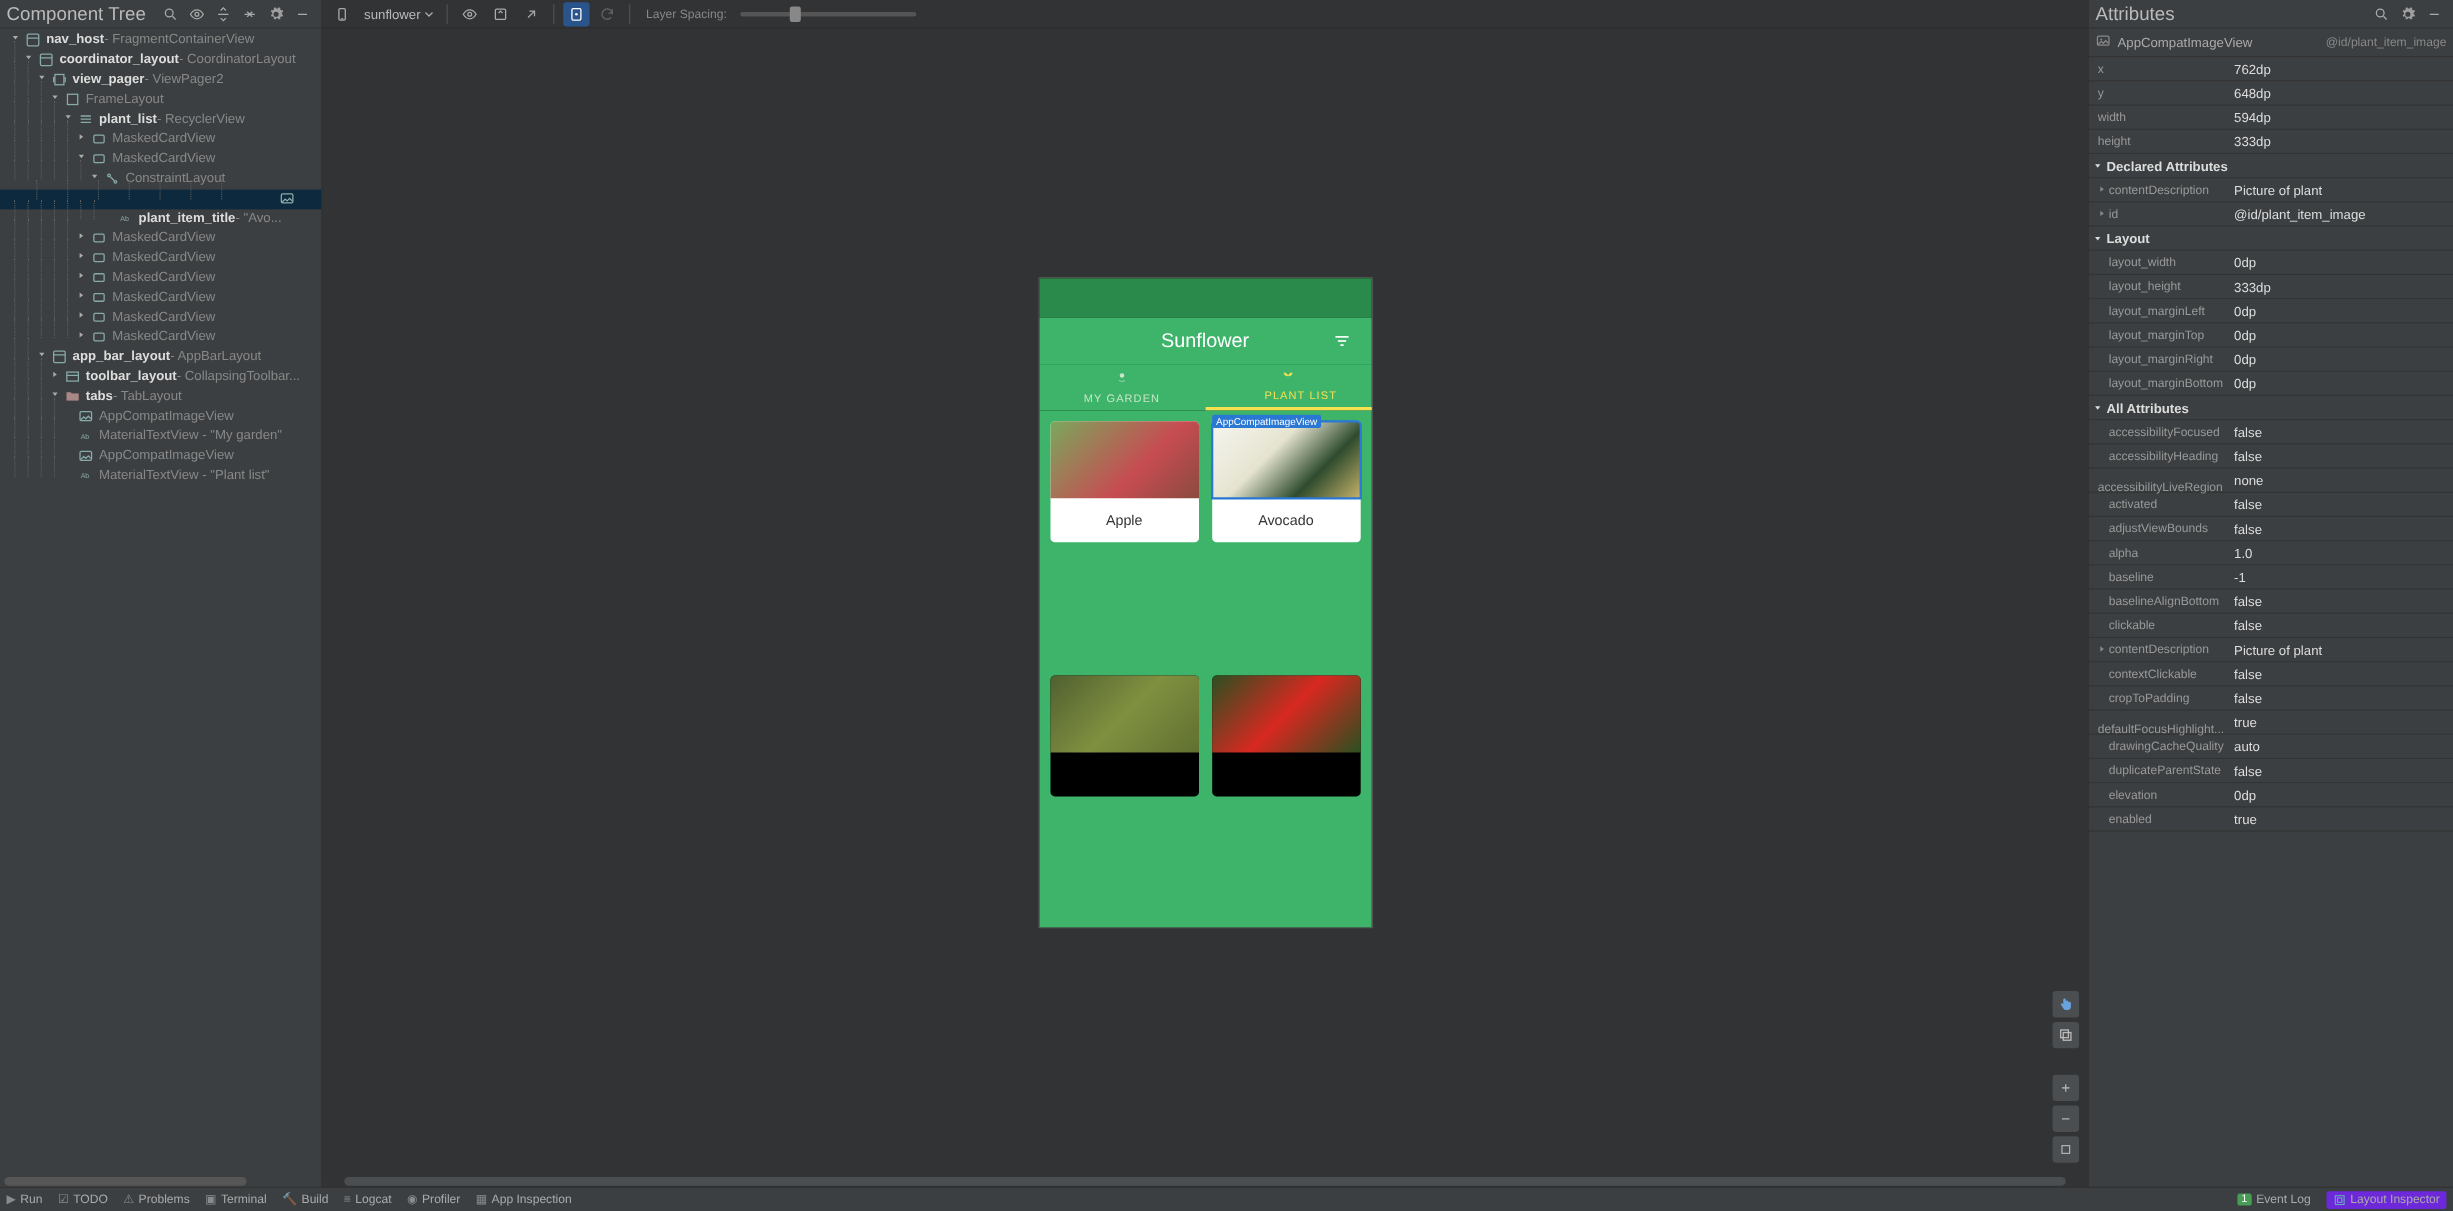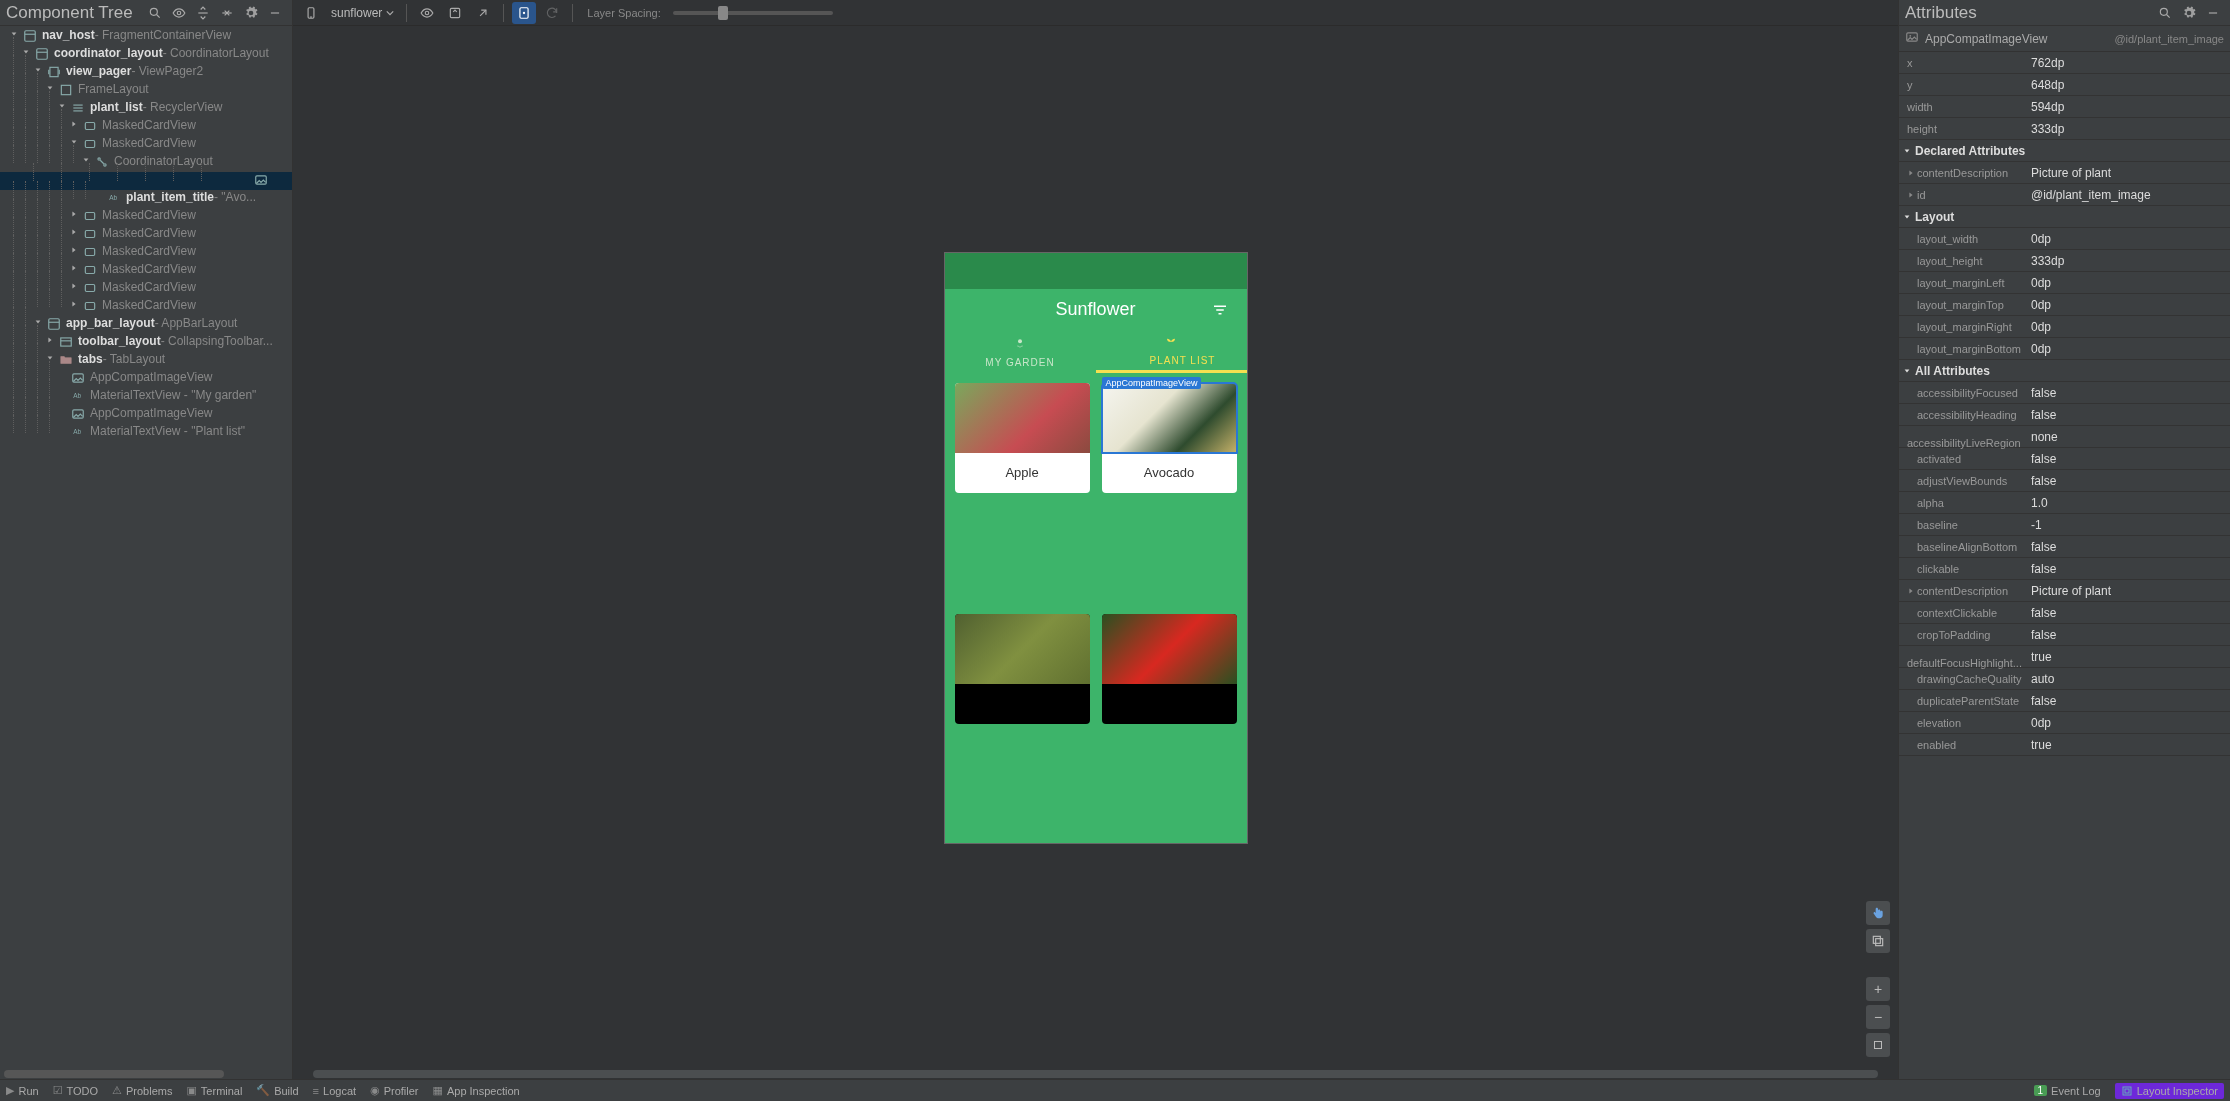--- a/index.html
+++ b/index.html
@@ -303,21 +303,21 @@
               </svg>
             </span>
             <span class="tree-icon">
               <svg viewBox="0 0 24 24" fill="none" stroke="#8aa" stroke-width="2">
                 <circle cx="7" cy="7" r="2"></circle>
                 <circle cx="17" cy="17" r="2"></circle>
                 <line x1="9" y1="9" x2="15" y2="15"></line>
               </svg>
             </span>
             <span class="tree-label"><b></b></span>
-            <span class="tree-secondary">CoordinatorLayout</span>
+            <span class="tree-secondary">ConstraintLayout</span>
           </div>
           <div class="tree-row selected">
             <span style="width:8px"></span>
             <span class="tree-guide"></span>
             <span class="tree-guide"></span>
             <span class="tree-guide"></span>
             <span class="tree-guide"></span>
             <span class="tree-guide"></span>
             <span class="tree-guide"></span>
             <span class="tree-guide"></span>

